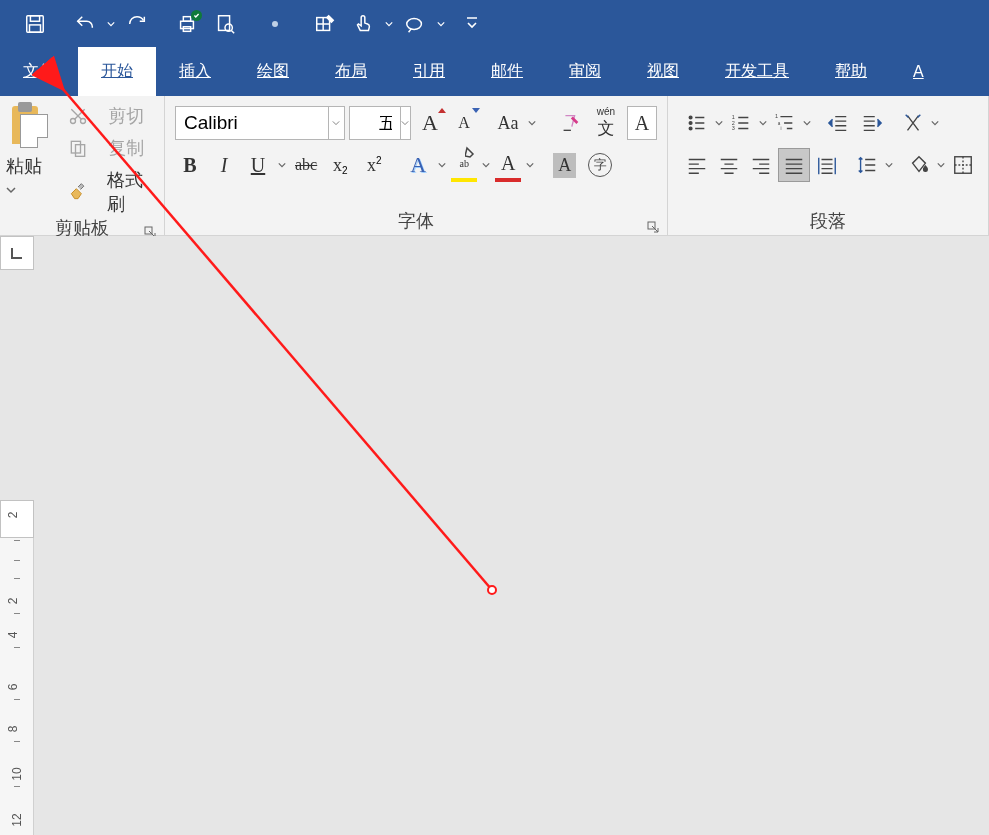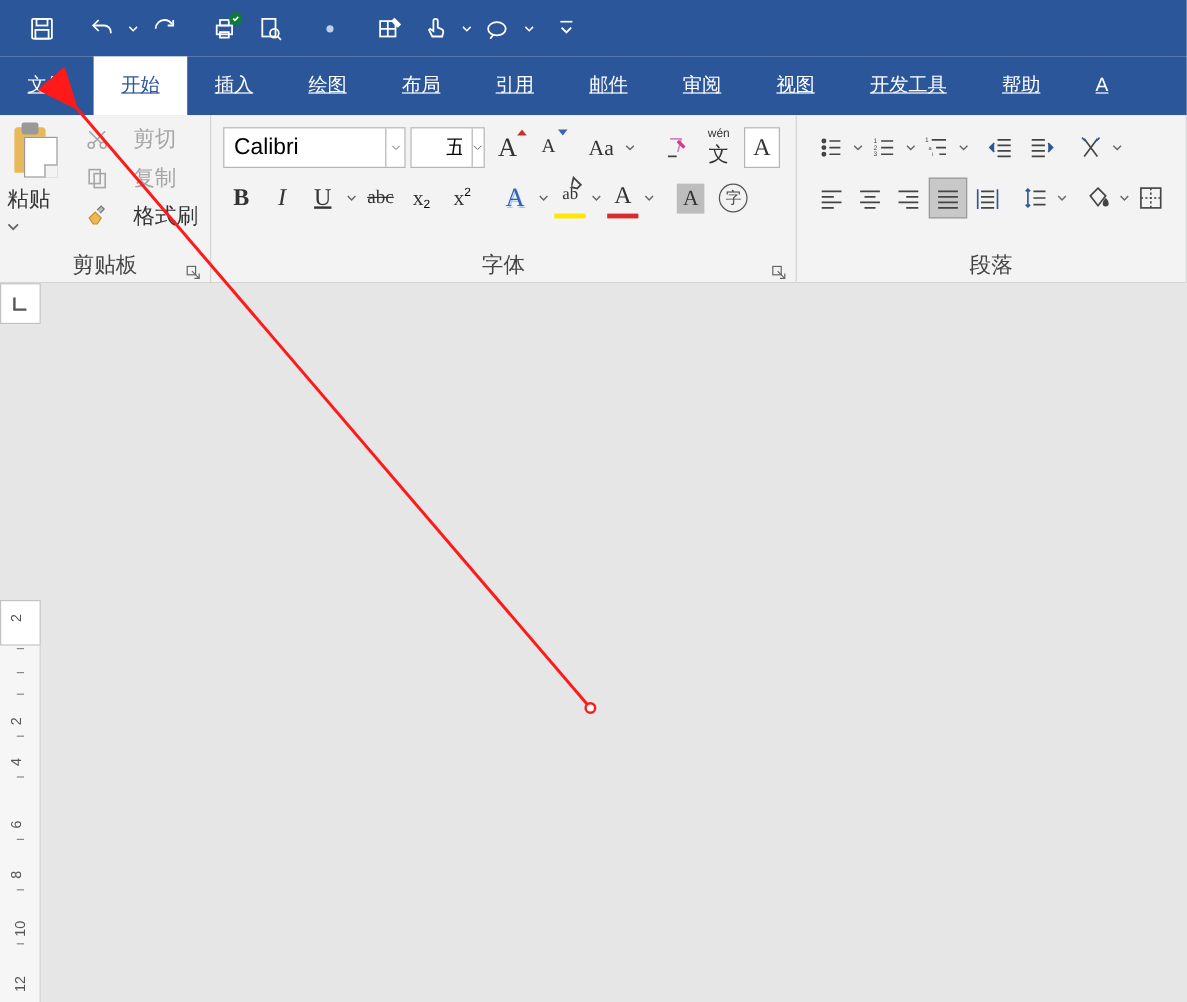--- a/index.html
+++ b/index.html
@@ -43,21 +43,21 @@
   .clip-item.enabled { color:#333; }
   .ci-icon { width:22px; height:22px; display:flex; align-items:center; justify-content:center; }
 
   
   .font { flex: 0 0 488px; }
   .font-rows { display:flex; flex-direction:column; gap:8px; width:100%; padding:4px 4px 0 4px; }
   .row { display:flex; align-items:center; gap:4px; }
   .combo { background:#fff; border:1px solid #b5b5b5; height:34px; display:flex; align-items:center; }
   .combo-input { border:none; outline:none; font-size:19px; padding:0 8px; width:100%; background:transparent; }
   .combo-btn { width:18px; height:100%; border-left:1px solid #b5b5b5; display:flex; align-items:center; justify-content:center; }
-  .font-name { width:152px; }
+  .font-name { width:170px; }
   .font-size { width:62px;padding-left:21px; }
   .rb { height:34px; min-width:30px; padding:0 4px; display:flex; align-items:center; justify-content:center; position:relative; }
   .rb svg { stroke:#444; fill:none; stroke-width:1.5; }
   .rb .lbl { font-size:18px; color:#333; font-family: "Times New Roman", serif; }
   .rb.border { border:1px solid #b5b5b5; background:#fff; }
   .tiny-arrow { position:absolute; top:2px; right:-1px; width:0; height:0; border-left:4px solid transparent; border-right:4px solid transparent; }
   .tiny-arrow.up { border-bottom:5px solid #c43131; }
   .tiny-arrow.dn { border-top:5px solid #3a62b3; }
   .drop-caret { width:10px; display:flex; align-items:center; justify-content:center; }
   .drop-caret svg { width:8px; height:8px; stroke:#666; fill:none; stroke-width:1.5; }
@@ -327,21 +327,21 @@
           <div style="width:6px"></div>
           <div class="rb">
               <span class="lbl" style="color:#3a62b3; text-shadow:1px 1px 0 #9cf; font-size:22px">A</span>
             </div>
           <div class="drop-caret">
               <svg viewBox="0 0 10 10">
                 <path d="M1 3l4 4 4-4"></path>
               </svg>
             </div>
           <div class="rb hl" style="min-width:26px">
-              <span class="lbl" style="font-size:14px">ab</span>
+              <span class="lbl" style="font-size:10px">ab</span>
               <svg width="10" height="14" viewBox="0 0 10 14" style="position:absolute; top:-2px; right:2px" stroke="#444">
                 <path d="M2 2l6 6-3 3-5-1z"></path>
               </svg>
             </div>
           <div class="drop-caret">
               <svg viewBox="0 0 10 10">
                 <path d="M1 3l4 4 4-4"></path>
               </svg>
             </div>
           <div class="rb fc" style="min-width:26px">

